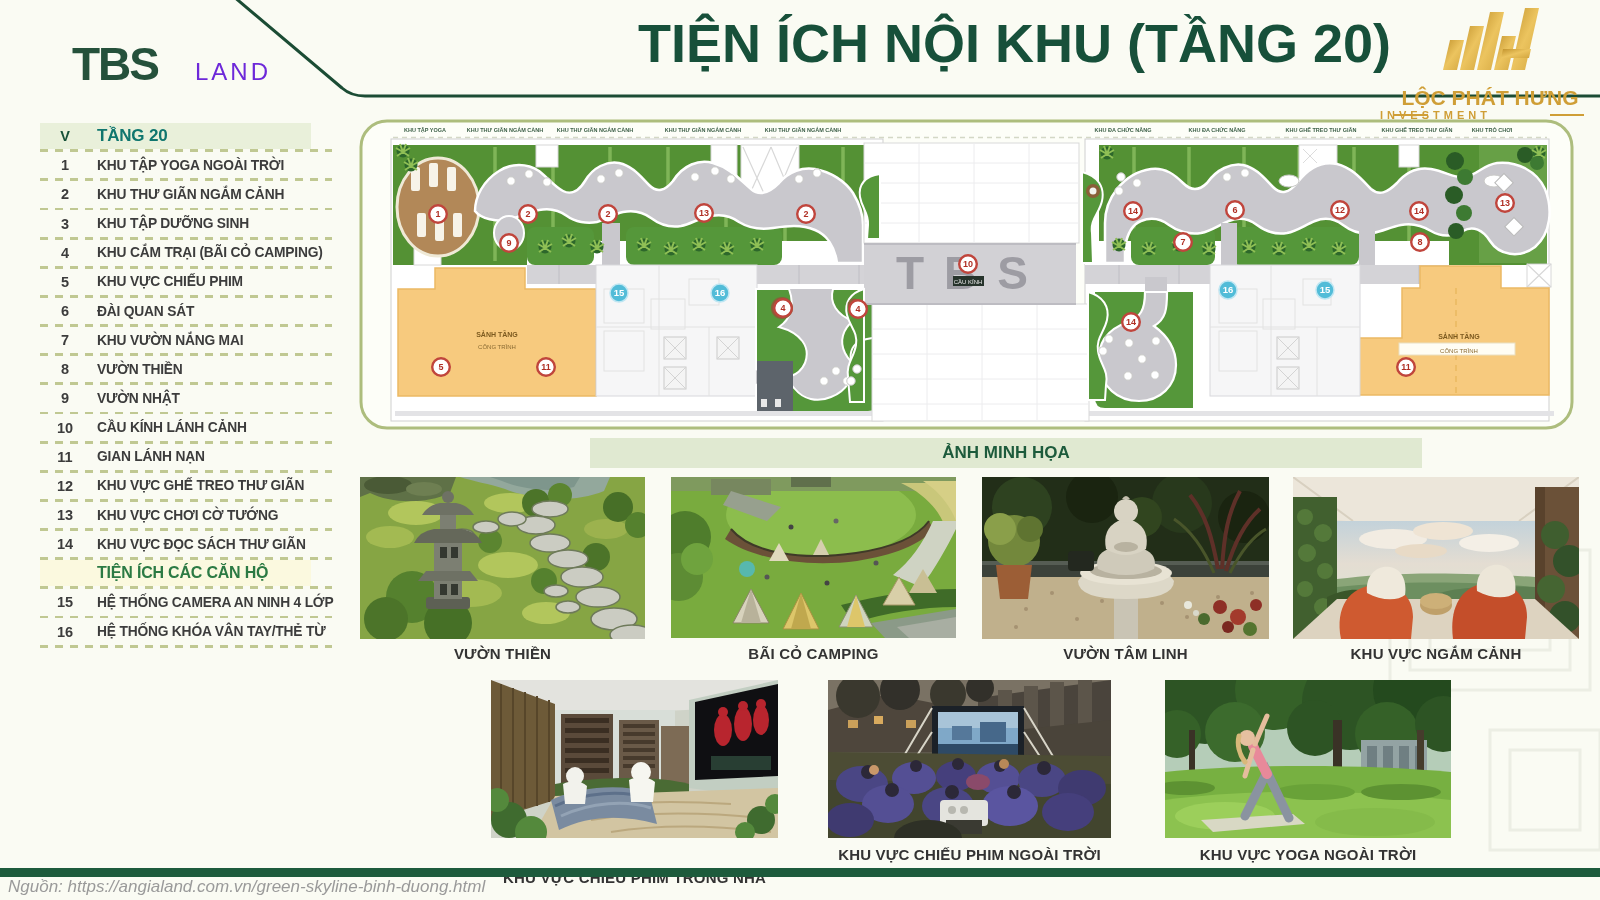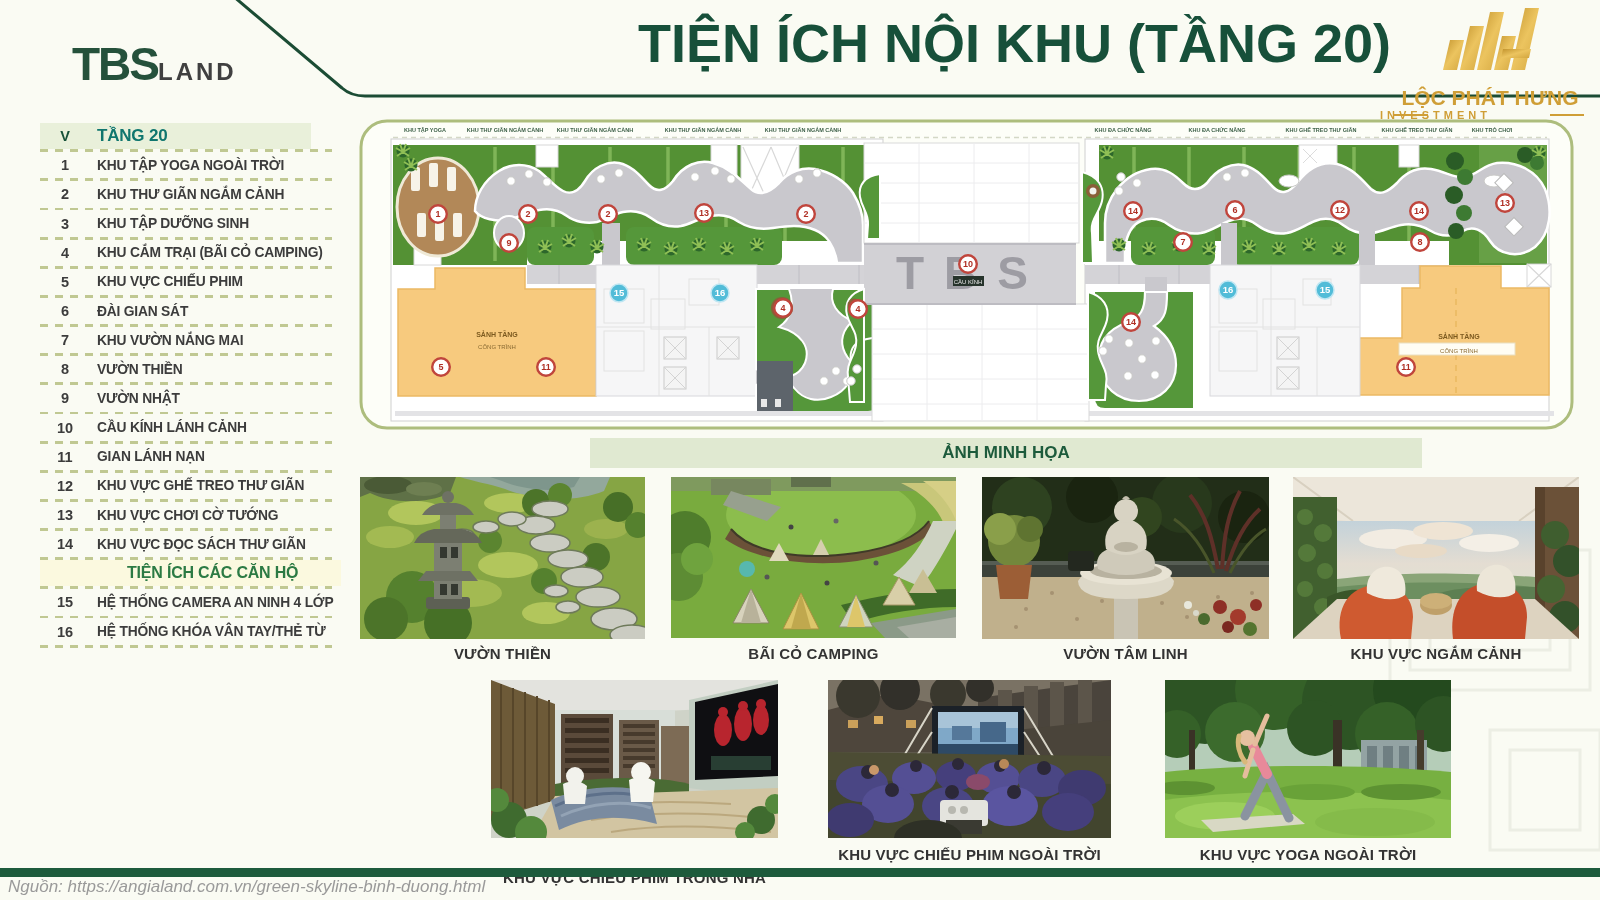--- a/index.html
+++ b/index.html
@@ -5,38 +5,38 @@
 <style>
   html,body{margin:0;padding:0;}
   body{width:1600px;height:900px;position:relative;overflow:hidden;
        background:#fafbf3;font-family:"Liberation Sans", sans-serif;}
   .abs{position:absolute;}
   .cap{position:absolute;font-weight:bold;color:#333333;font-size:15px;text-align:center;letter-spacing:0.2px;}
   .lrow{height:26.35px;display:flex;align-items:center;}
   .lrow .num{width:50px;text-align:center;font-weight:bold;font-size:14.5px;color:#3c3c3c;flex:0 0 50px;}
   .lrow .lbl{font-weight:bold;font-size:13.8px;color:#3c3c3c;letter-spacing:-0.2px;white-space:nowrap;padding-left:7px;}
   .lhead{background:#e9f0da;width:271px;}
-  .lhead2{background:#fbf9df;width:271px;padding-left:30px;}
+  .lhead2{background:#fbf9df;width:271px;}
   .dash{height:2.8px;background:repeating-linear-gradient(90deg,#c0c892 0 8px,transparent 8px 15px);}
 </style>
 </head>
 <body>
 
 <svg class="abs" style="left:1370px;top:540px;" width="230" height="330" viewBox="0 0 230 330">
   <g fill="none" stroke="#eceee4" stroke-width="3">
     <rect x="20" y="10" width="200" height="140"></rect>
     <rect x="40" y="30" width="160" height="100"></rect>
     <rect x="60" y="50" width="120" height="60"></rect>
     <rect x="120" y="190" width="110" height="120"></rect>
     <rect x="140" y="210" width="70" height="80"></rect>
   </g>
 </svg>
 
 <div class="abs" style="left:72px;top:37px;">
-  <span style="font-size:46px;font-weight:bold;color:#25513b;letter-spacing:-2px;">TBS</span><span style="font-size:24px;color:#404040;letter-spacing:3px;font-weight:bold;">LAND</span>
+  <span style="font-size:46px;font-weight:bold;color:#25513b;letter-spacing:-2px;">TBS</span><span style="font-size:24px;color:#6d28d9;letter-spacing:3px;font-weight:normal;padding-left:37px;">LAND</span>
 </div>
 
 <svg class="abs" style="left:0;top:0;" width="1600" height="110" viewBox="0 0 1600 110">
   <path d="M233,-4 L342,88 Q351,96 365,96 L1600,96" fill="none" stroke="#1b4c34" stroke-width="3"></path>
 </svg>
 
 <div class="abs" style="left:12px;top:12px;width:1379px;text-align:right;">
   <span style="font-size:54px;font-weight:bold;color:#17503a;">TIỆN ÍCH NỘI KHU (TẦNG 20)</span>
 </div>
 
@@ -99,21 +99,21 @@
   <div class="dash"></div>
 
   <div class="lrow">
       <span class="num">5</span>
       <span class="lbl">KHU VỰC CHIẾU PHIM</span>
     </div>
   <div class="dash"></div>
 
   <div class="lrow">
       <span class="num">6</span>
-      <span class="lbl">ĐÀI GIAN SÁT</span>
+      <span class="lbl">ĐÀI QUAN SÁT</span>
     </div>
   <div class="dash"></div>
 
   <div class="lrow">
       <span class="num">7</span>
       <span class="lbl">KHU VƯỜN NẮNG MAI</span>
     </div>
   <div class="dash"></div>
 
   <div class="lrow">

